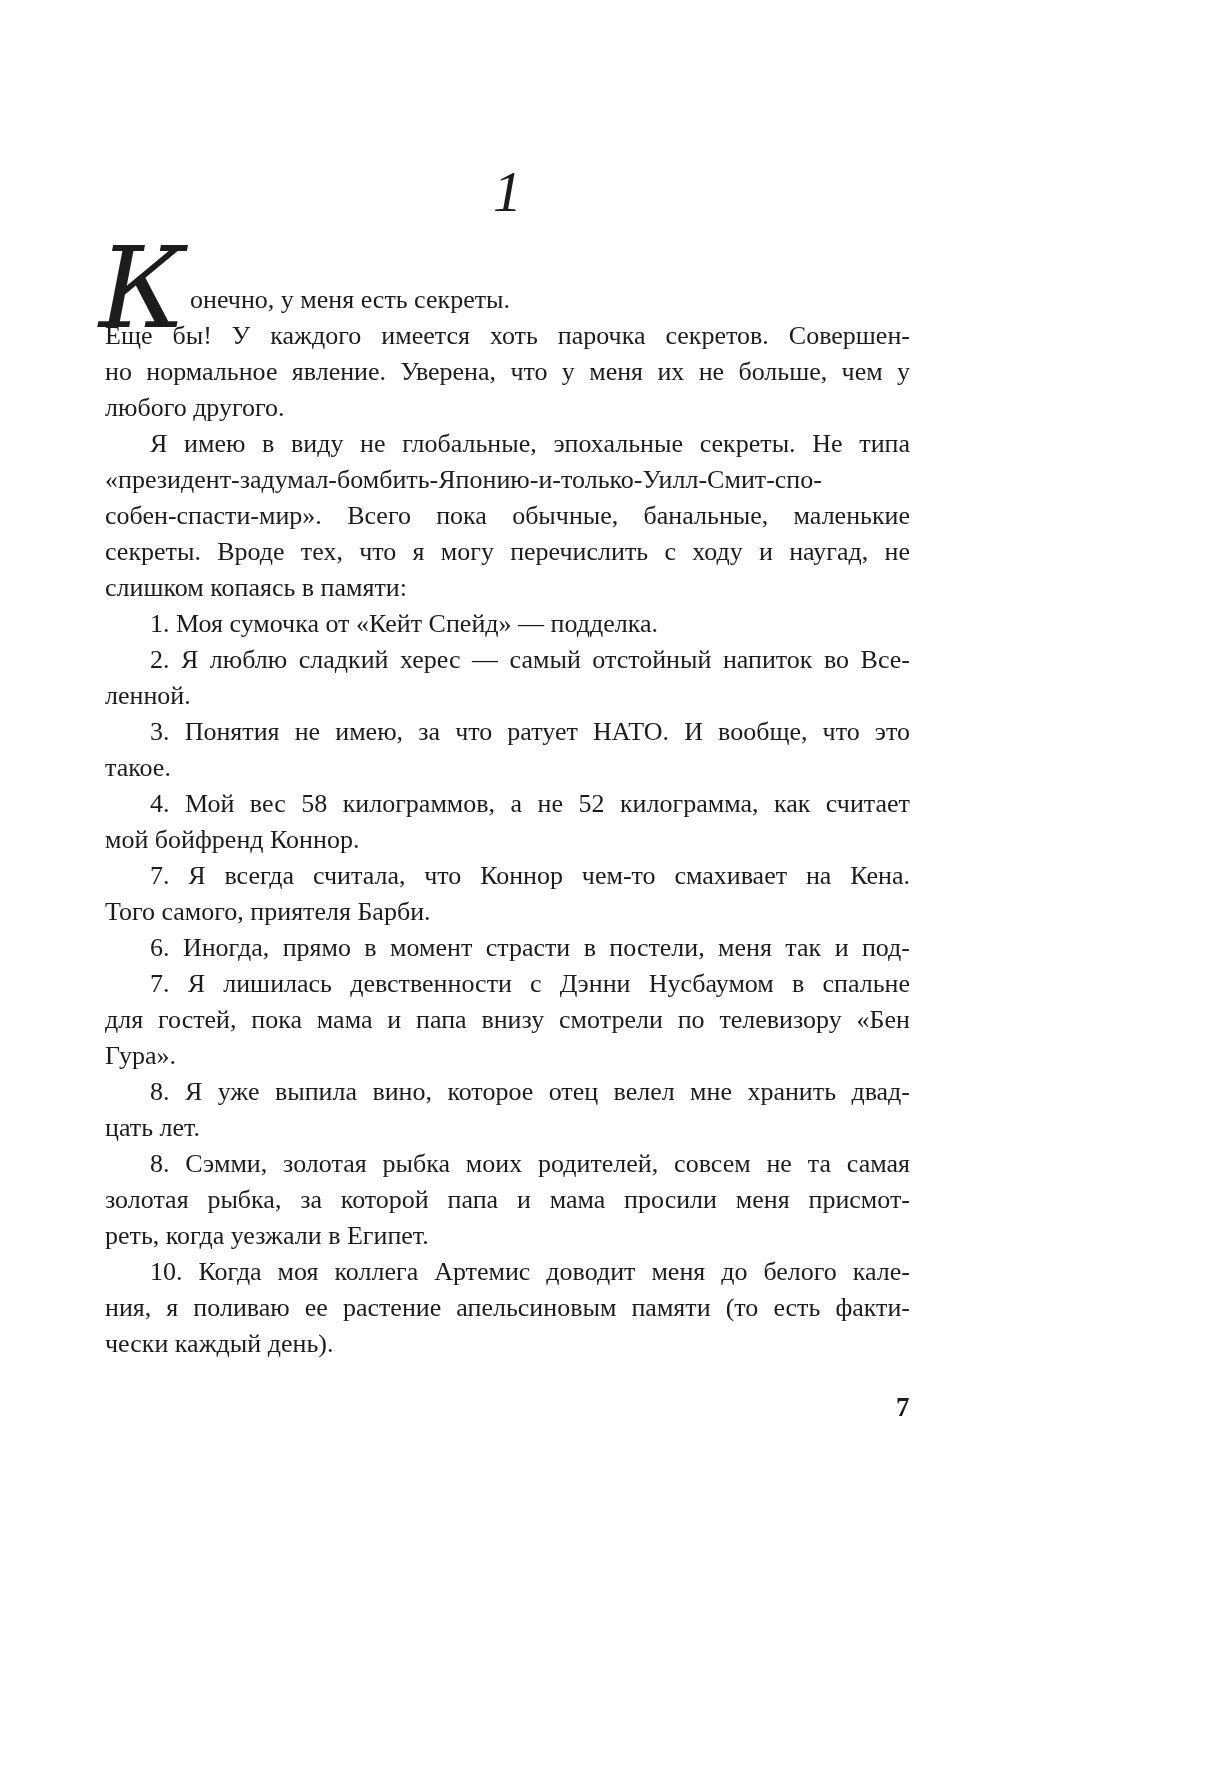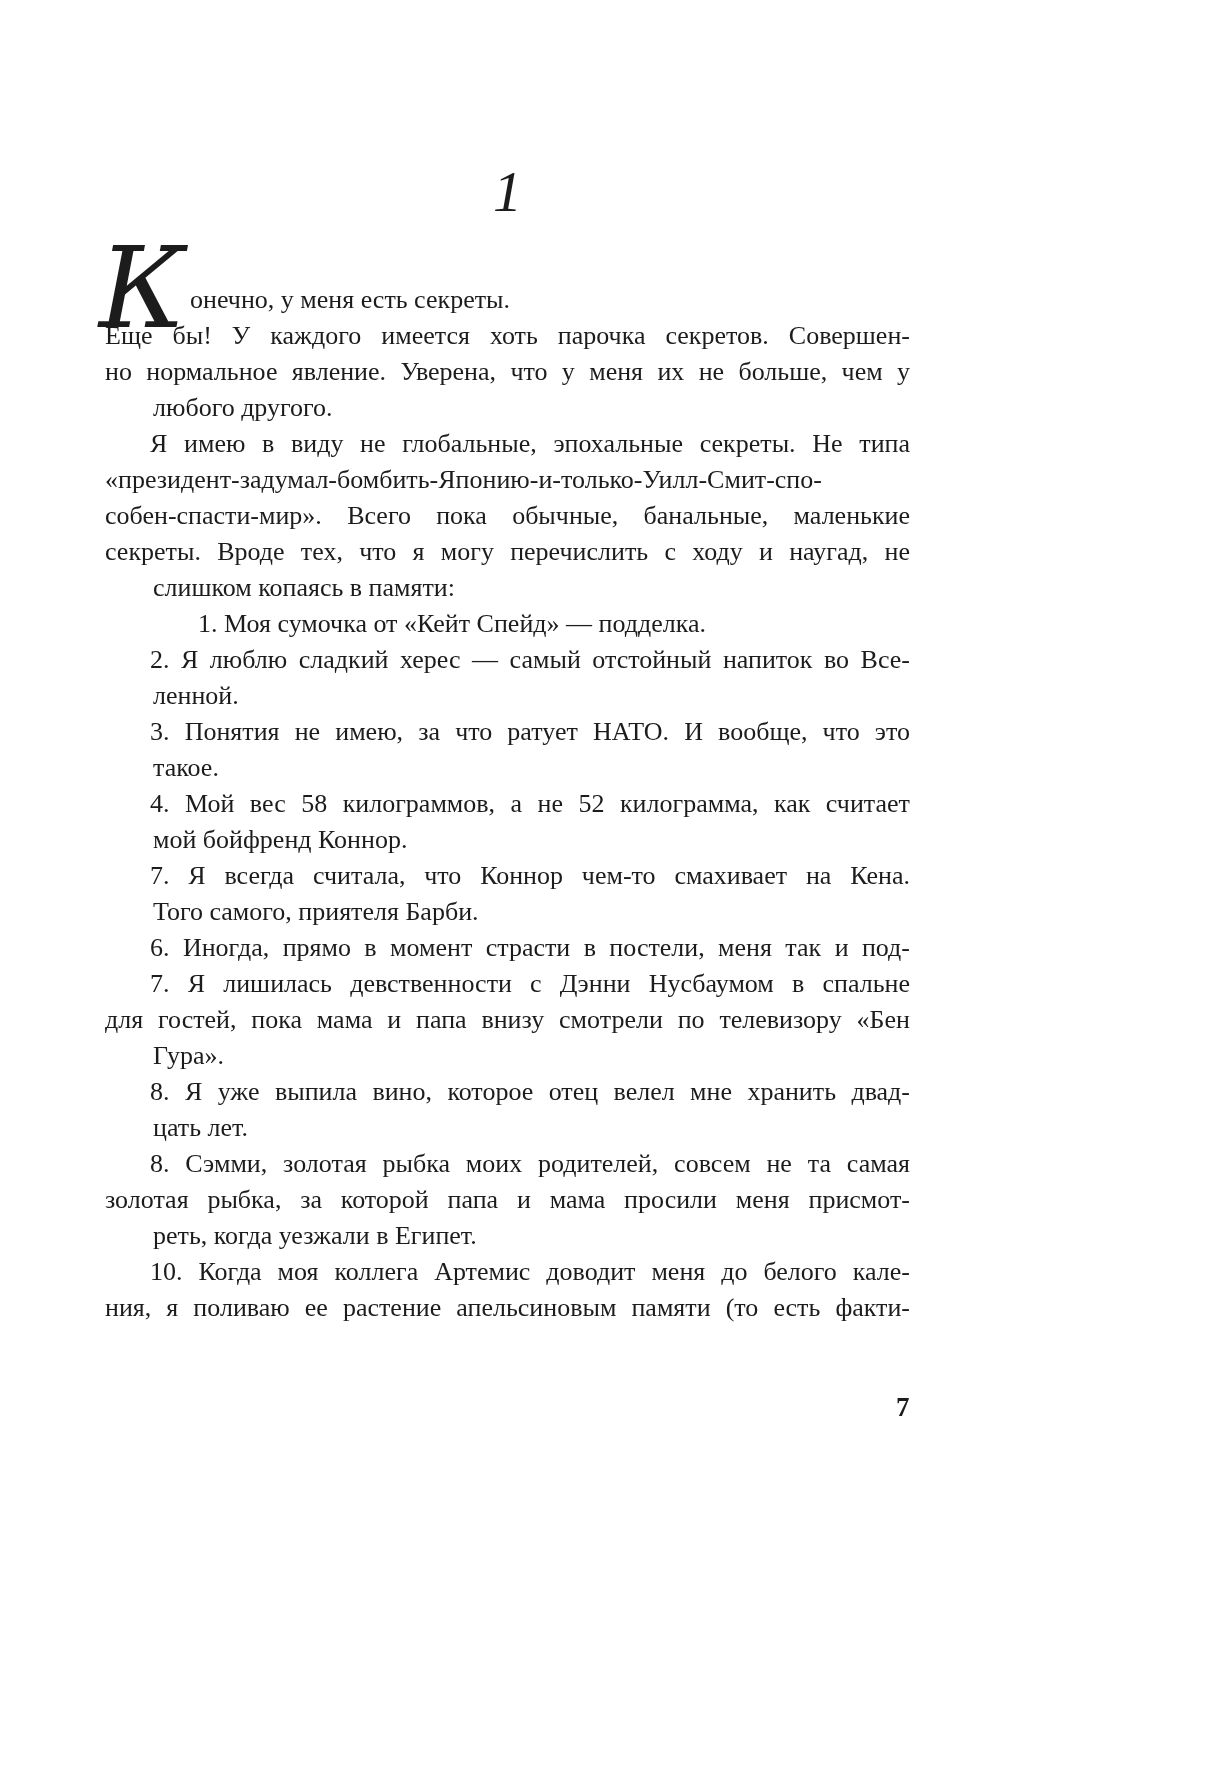--- a/index.html
+++ b/index.html
@@ -27,21 +27,21 @@
   .text-block {
     position: absolute;
     top: 282px;
     left: 105px;
     width: 805px;
     font-size: 26px;
     line-height: 36px;
   }
   .para { margin: 0; }
   .line { text-align: justify; text-align-last: justify; }
-  .line.last { text-align-last: left; margin-left: 48px; }
+  .line.last { text-align-last: left; }
   .para.indent .line:first-child { text-indent: 45px; }
   .para.opening { position: relative; padding-left: 85px; min-height: 36px; }
   .dropcap {
     position: absolute;
     left: -6px;
     top: -50px;
     font-size: 112px;
     line-height: 1;
     font-style: italic;
     font-family: "DejaVu Serif", serif;
@@ -126,19 +126,20 @@
 
     <div class="para indent">
         <div class="line">8. Сэмми, золотая рыбка моих родителей, совсем не та самая</div>
         <div class="line">золотая рыбка, за которой папа и мама просили меня присмот-</div>
         <div class="line last">реть, когда уезжали в Египет.</div>
       </div>
 
     <div class="para indent">
         <div class="line">10. Когда моя коллега Артемис доводит меня до белого кале-</div>
         <div class="line">ния, я поливаю ее растение апельсиновым памяти (то есть факти-</div>
+        <div class="line last">чески каждый день).</div>
       </div>
 
   </div>
 
   <div class="page-number">7</div>
 
 </div>
 
 </body></html>

